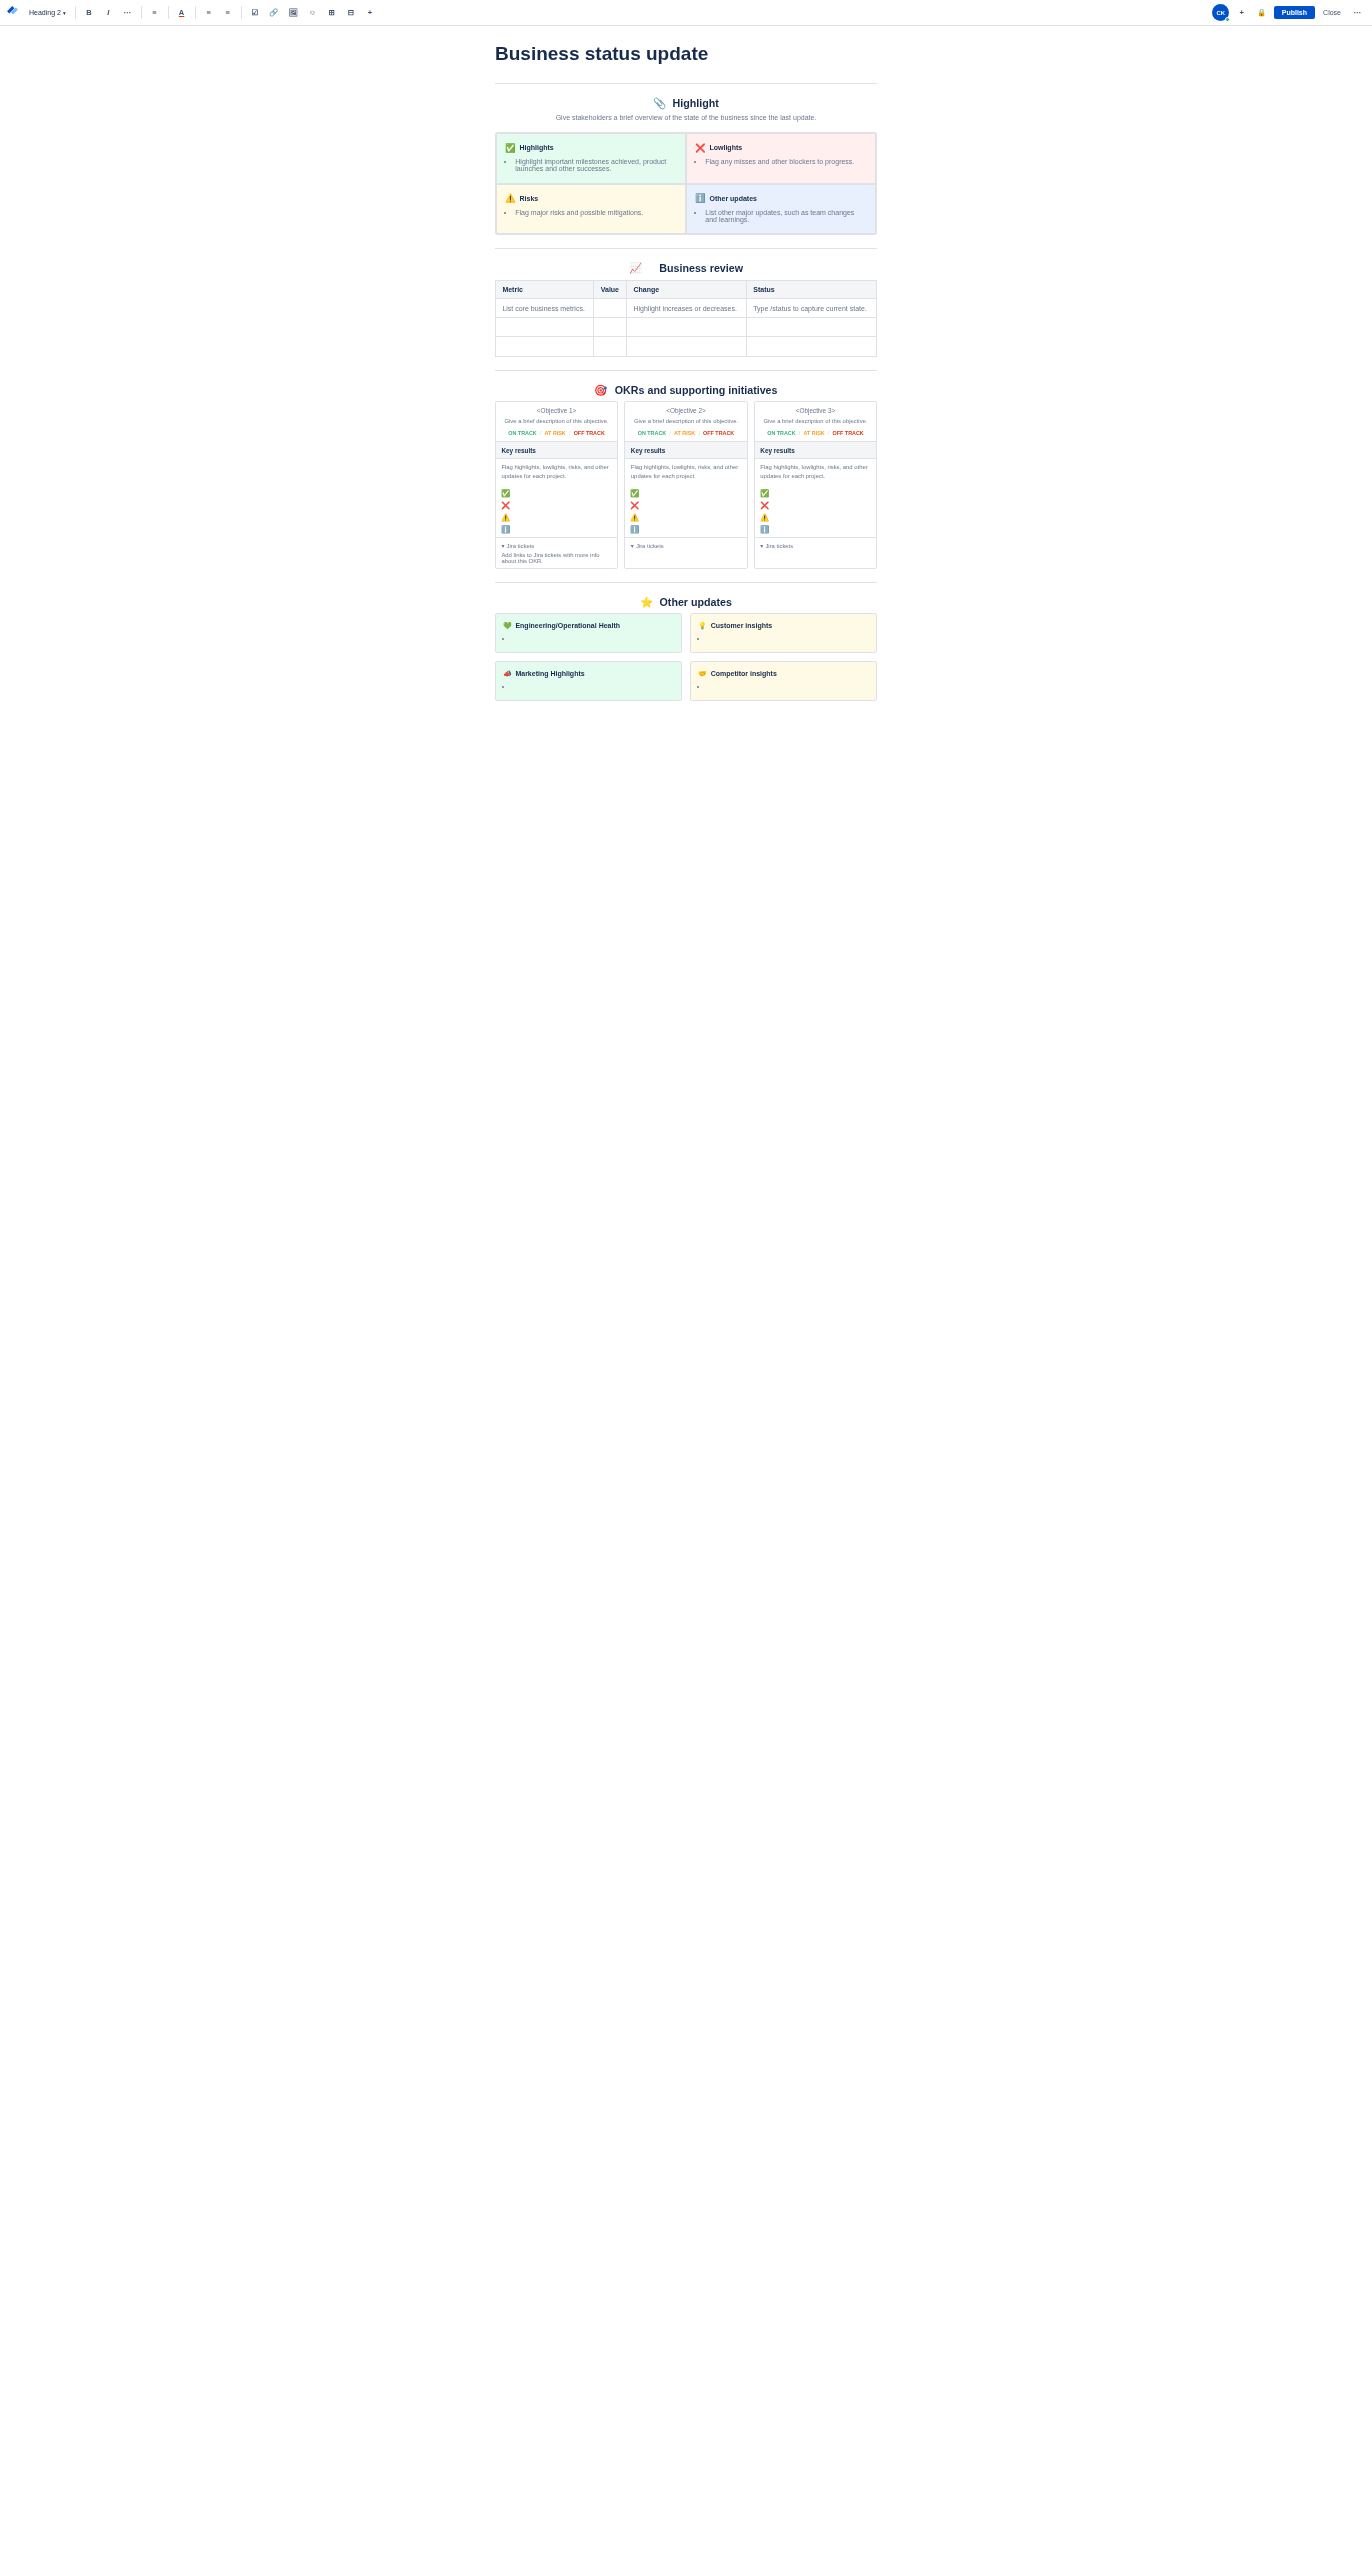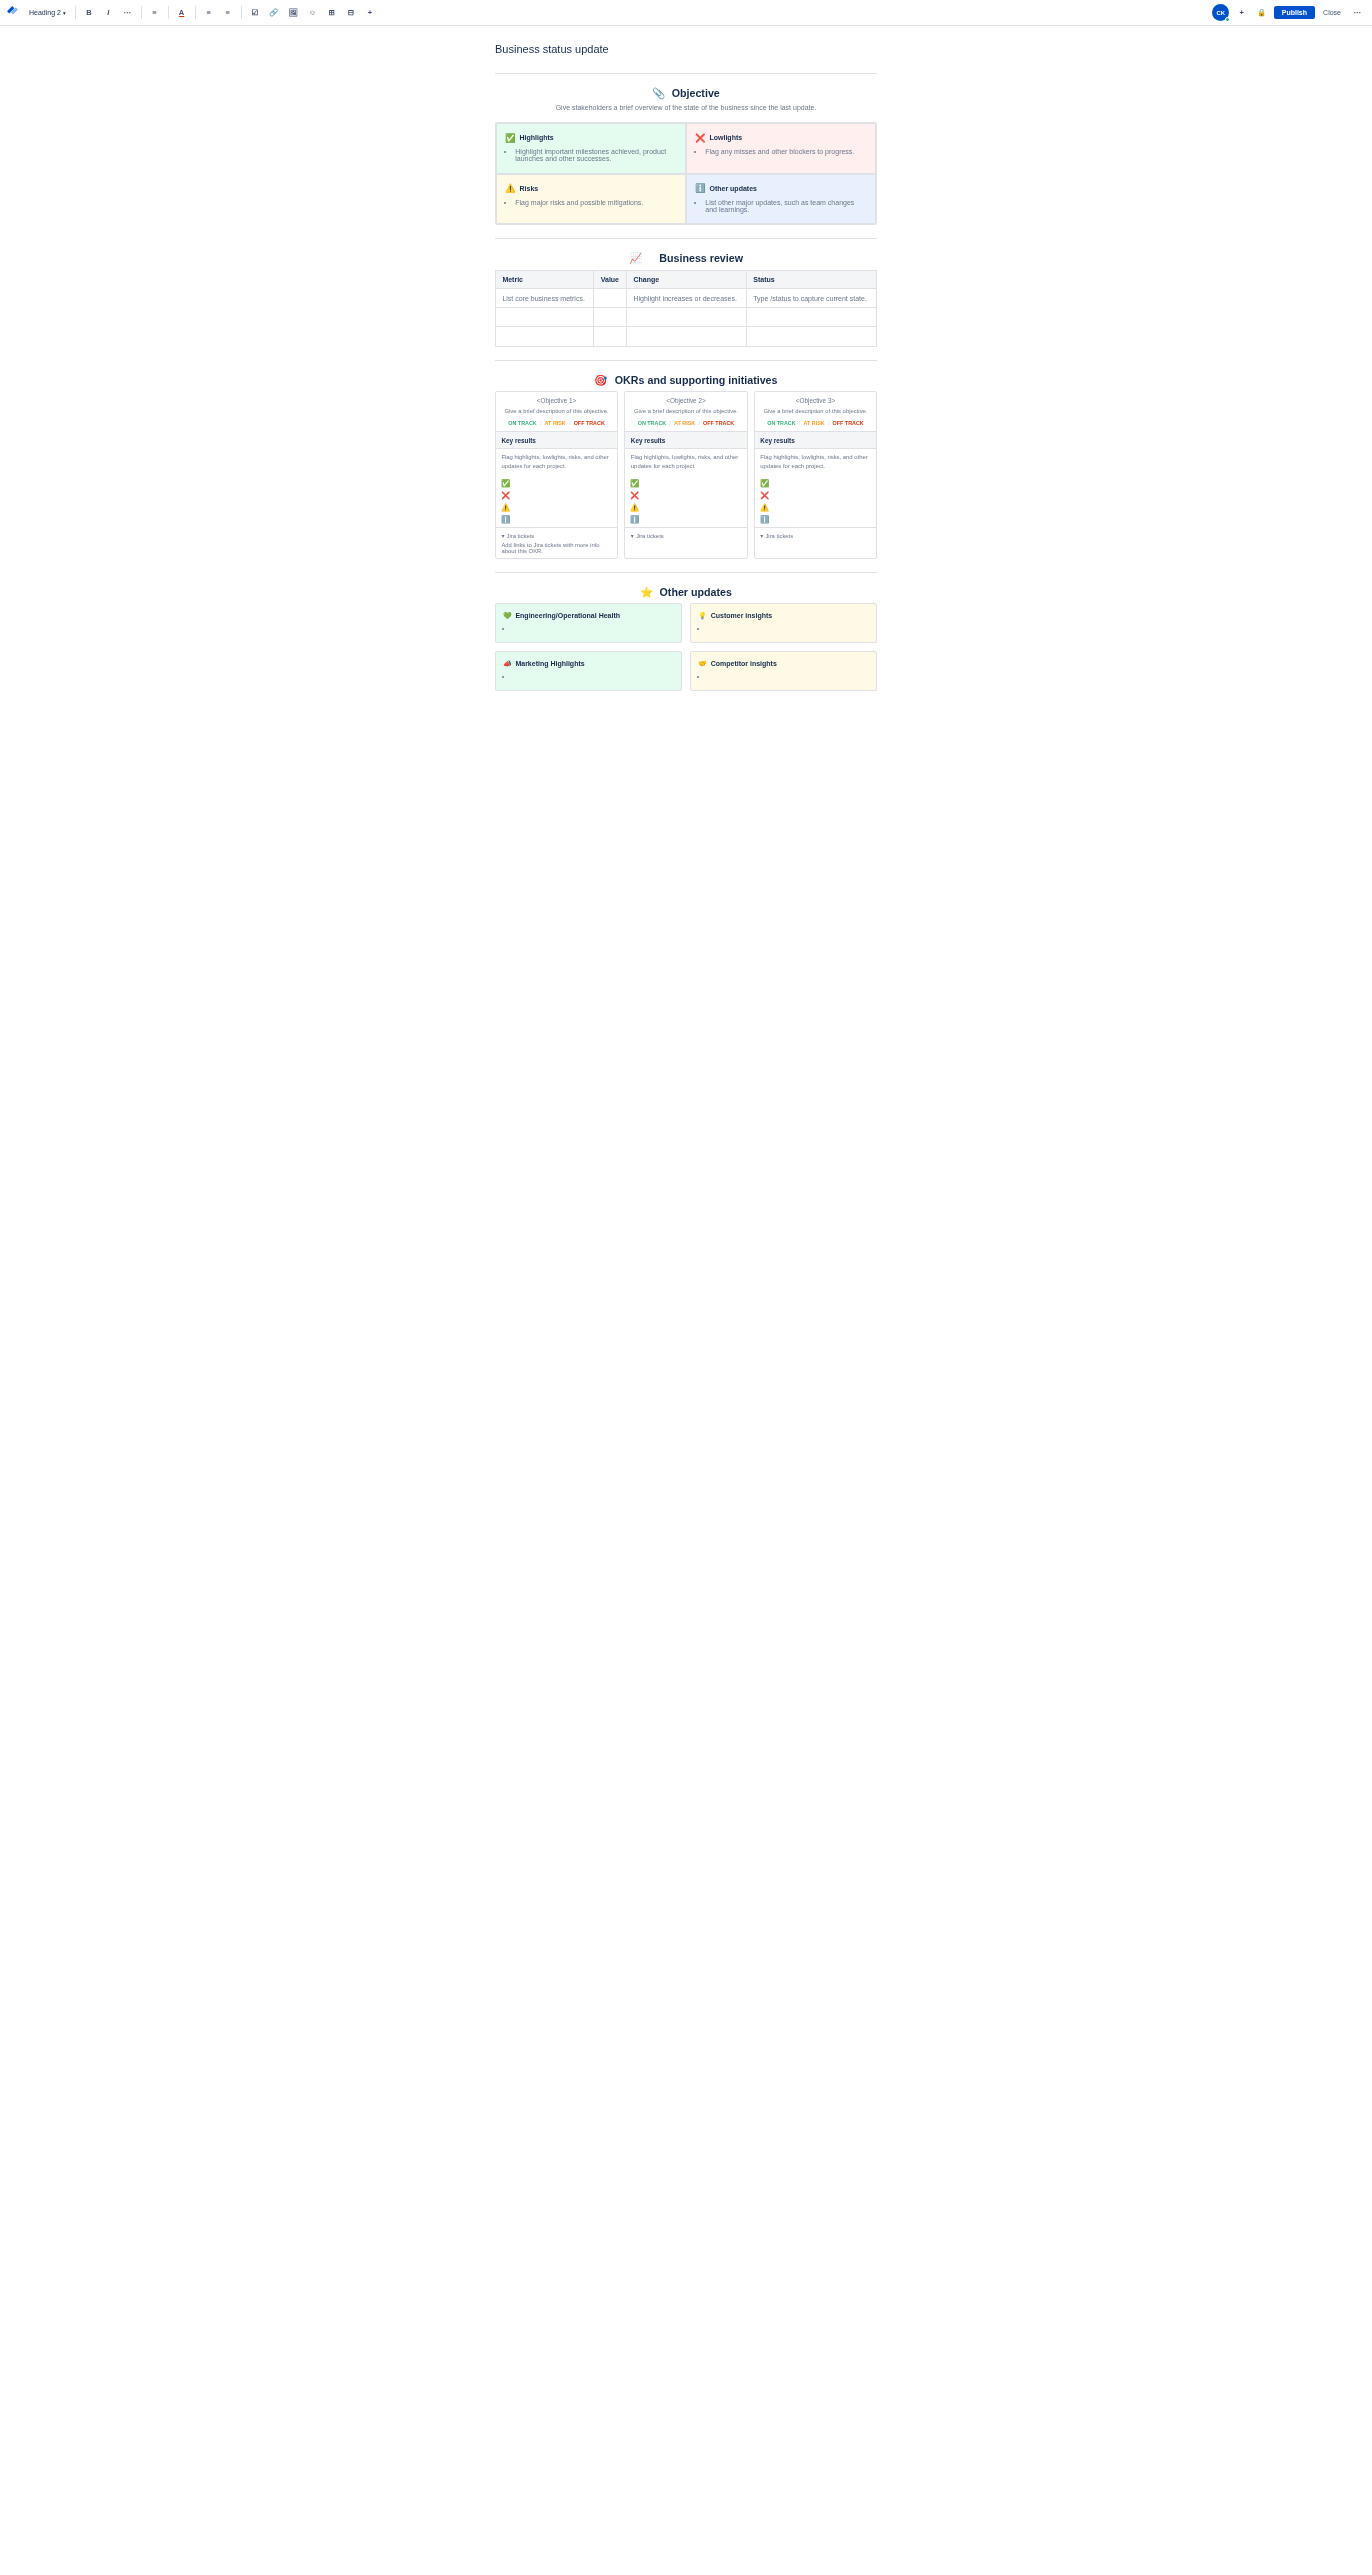--- a/index.html
+++ b/index.html
@@ -107,22 +107,22 @@
     }
 
     
     .content {
       max-width: 408px;
       margin: 0 auto;
       padding: 17px 13px 43px;
     }
 
     .page-title {
-      font-size: 11px;
-      font-weight: 400;
+      font-size: 19px;
+      font-weight: 700;
       color: #172b4d;
       margin-bottom: 18px;
     }
 
     .section-divider {
       border: none;
       border-top: 0.5px solid #dfe1e6;
       margin: 13px 0;
     }
 
@@ -418,21 +418,21 @@
 
 <div class="content">
 
   <h1 class="page-title">Business status update</h1>
 
   <hr class="section-divider">
 
   <div>
     <h2 class="section-heading">
       <span>📎</span>
-      <span style="margin-left:3.2px;">Objective</span>
+      <span style="margin-left:3.2px;">Highlight</span>
     </h2>
     <p class="section-subtitle">Give stakeholders a brief overview of the state of the business since the last update.</p>
 
     <div class="headlines-grid">
 
       <div class="headline-cell cell-highlights">
         <div class="headline-cell-title">
           <span class="icon-green">✅</span>
           <span>Highlights</span>
         </div>

